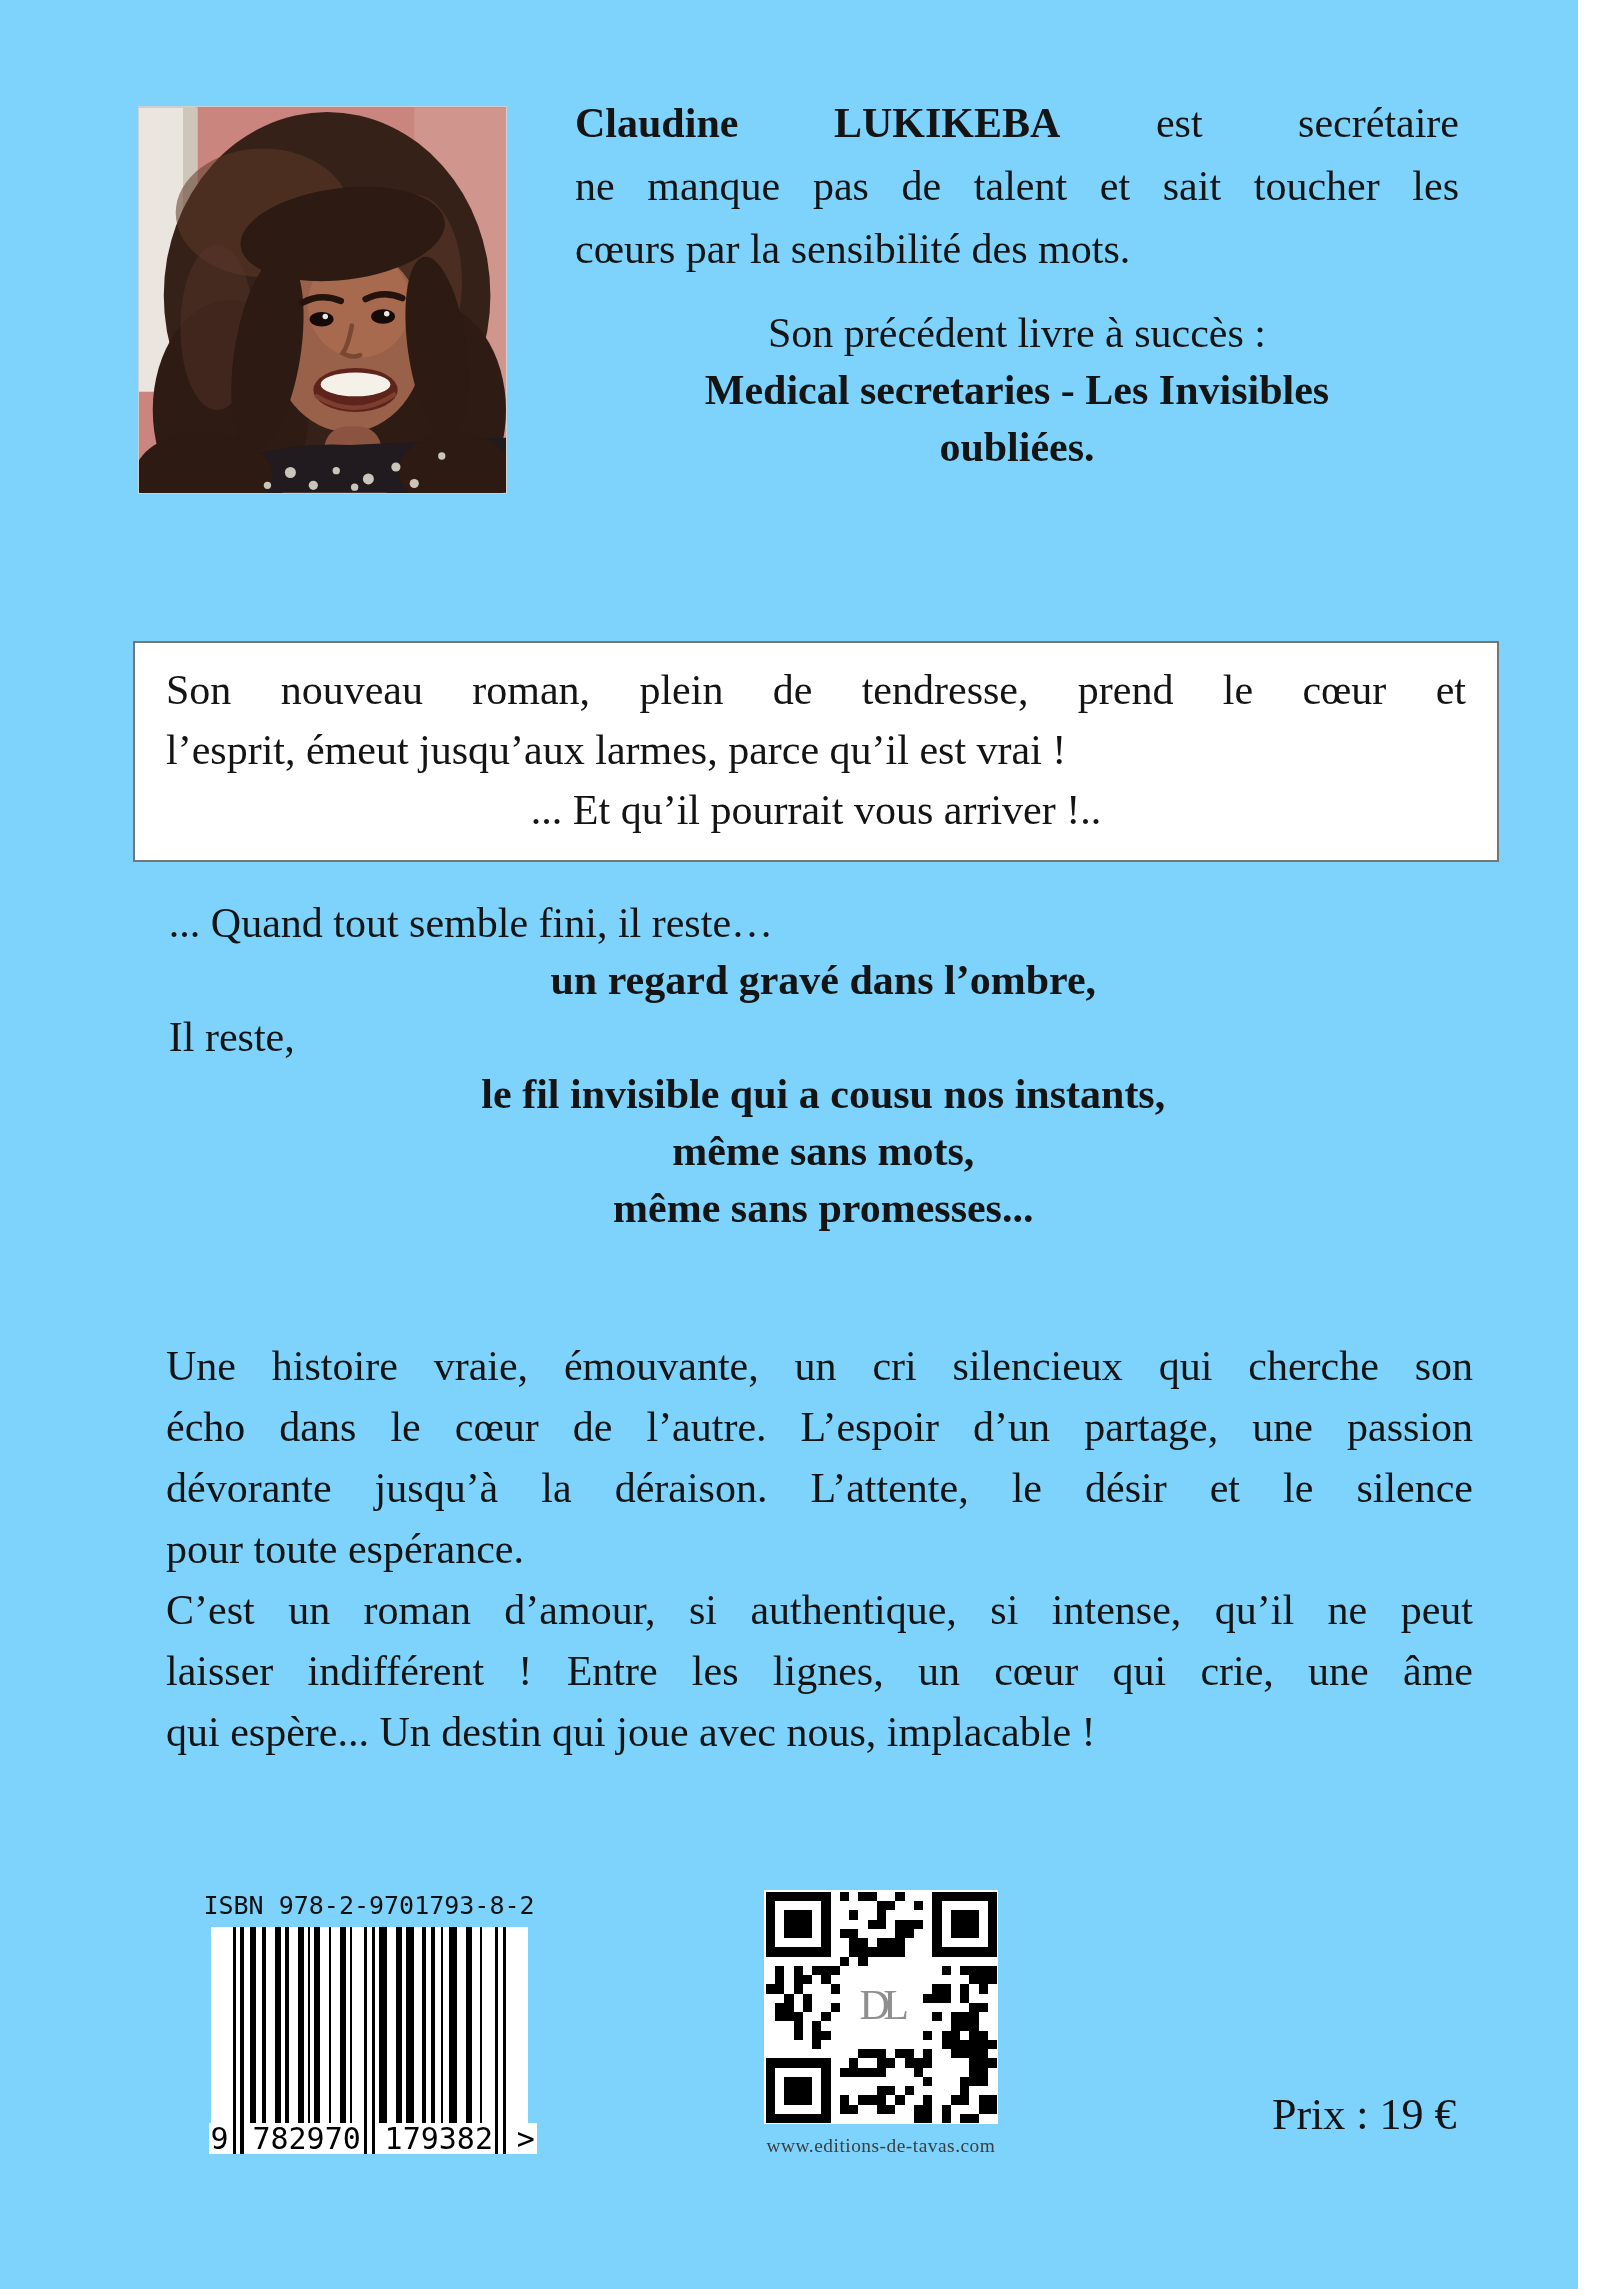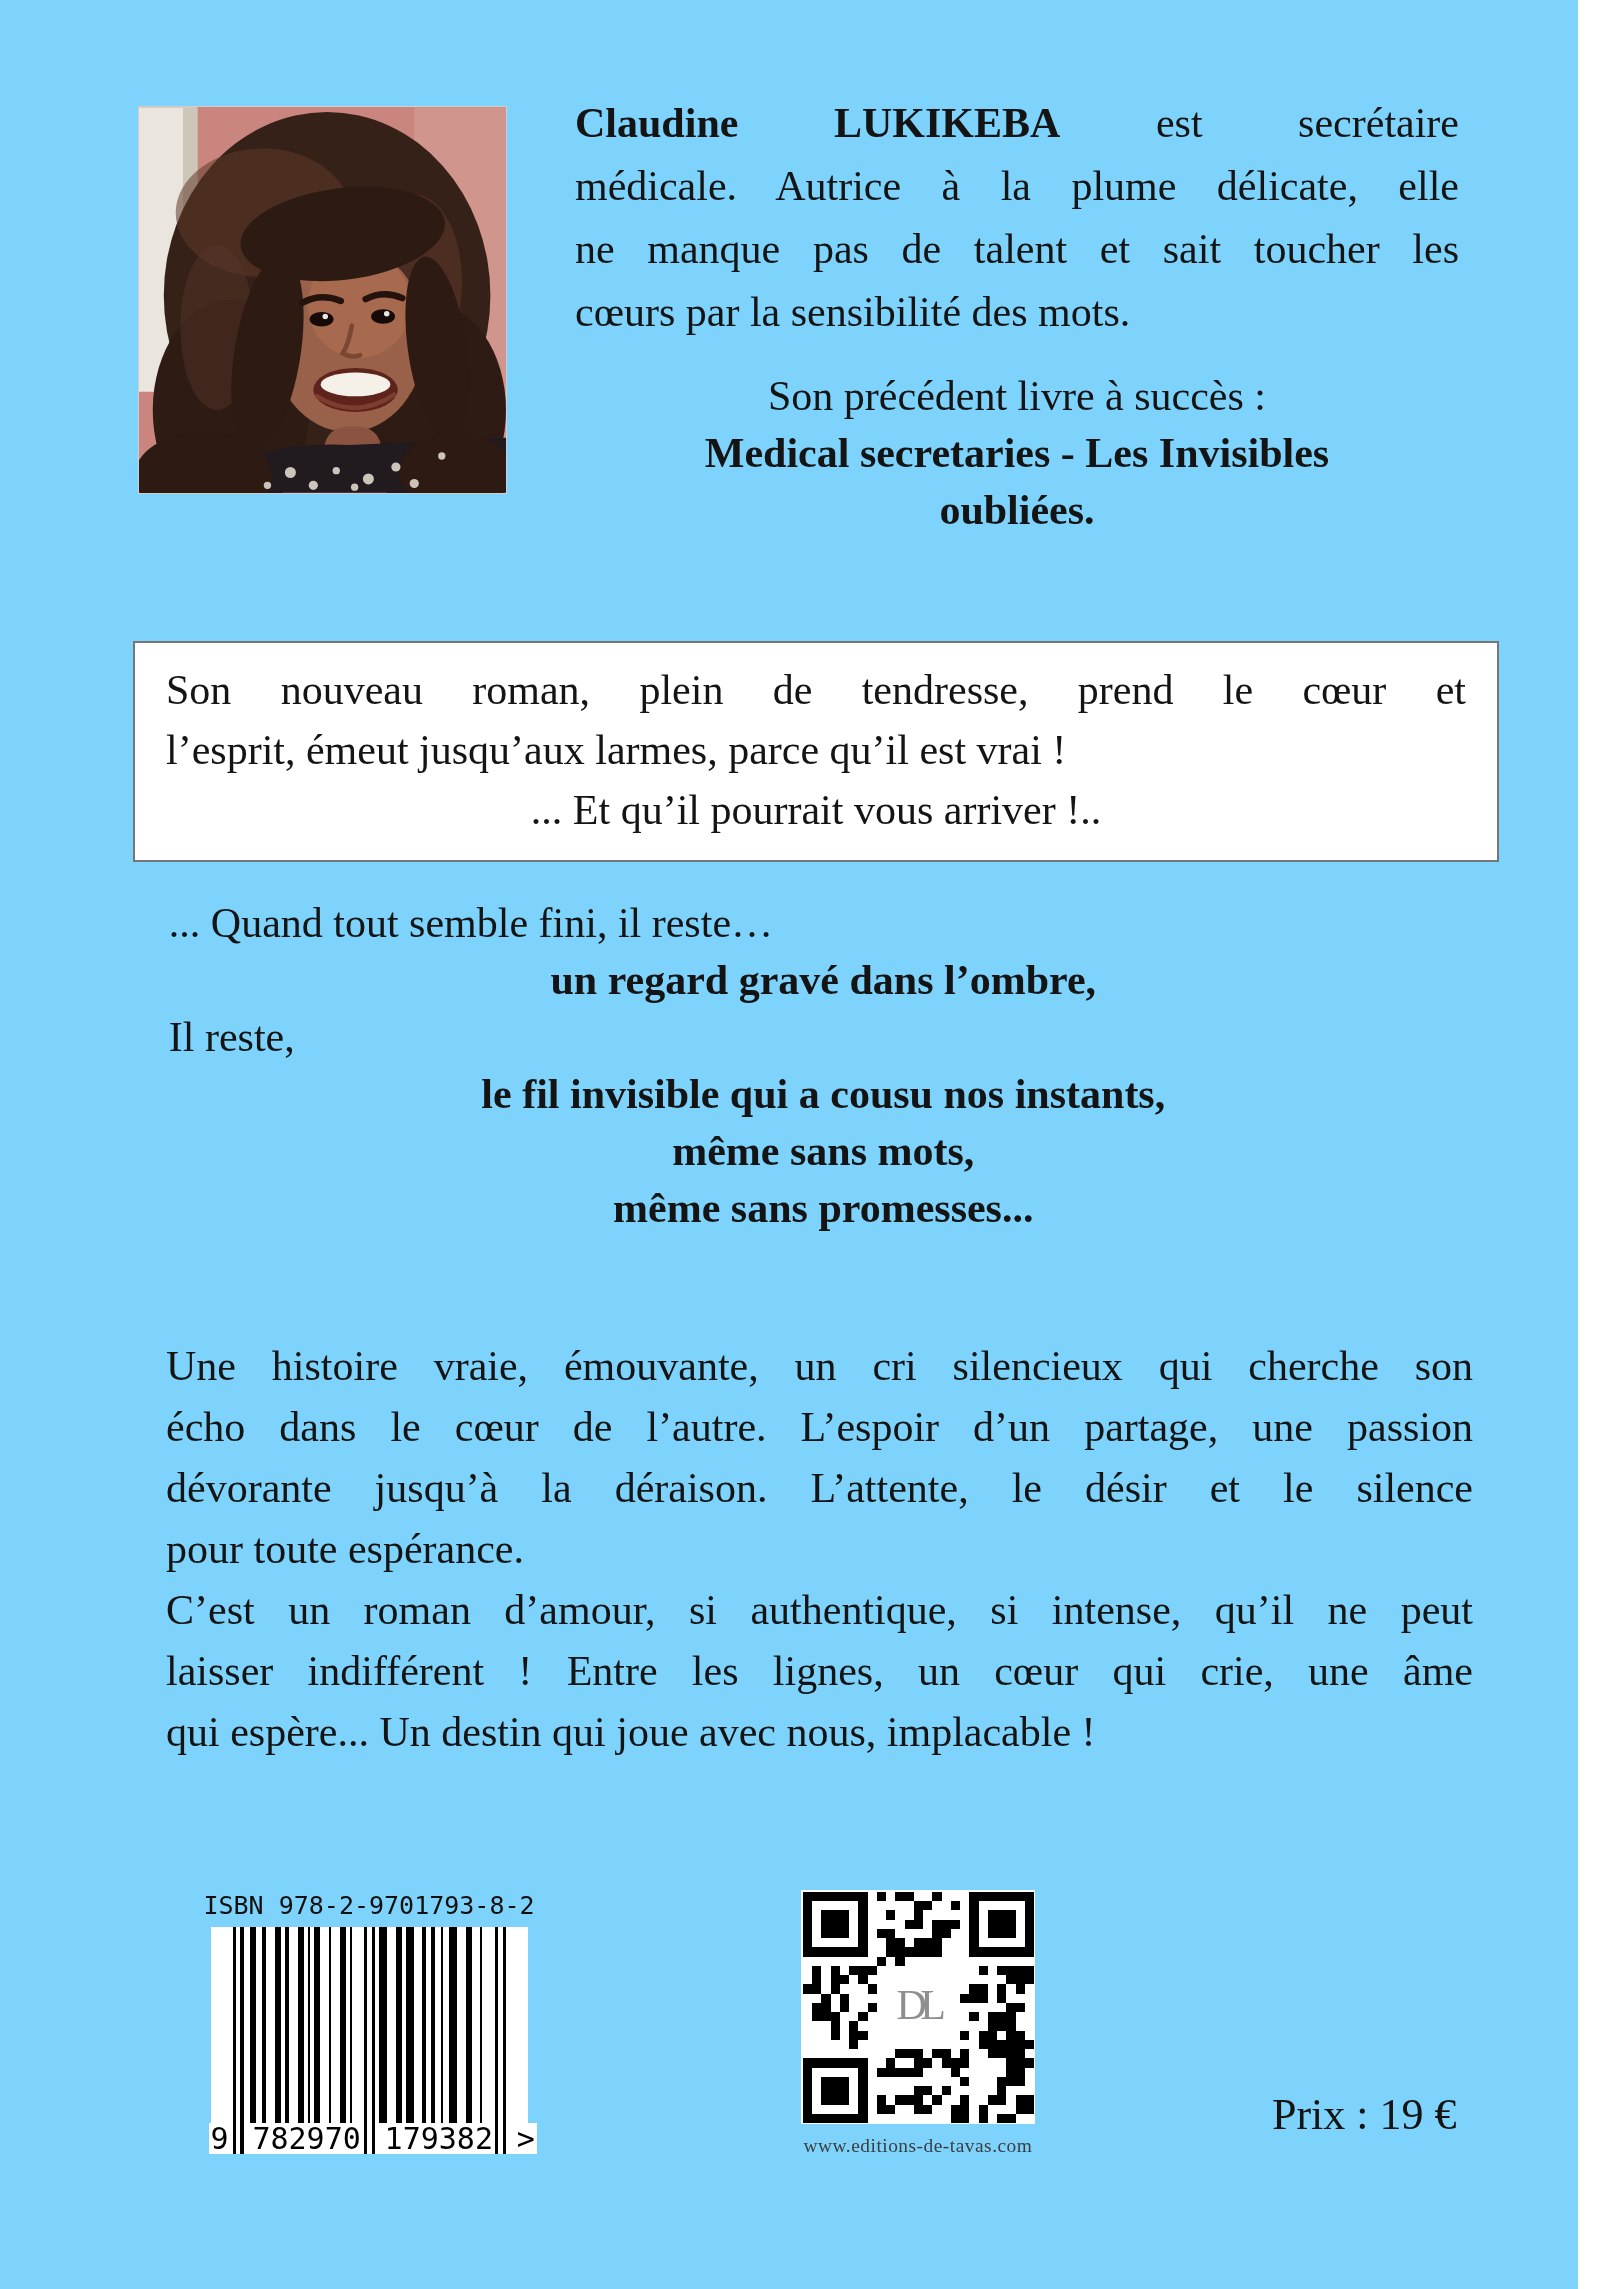--- a/index.html
+++ b/index.html
@@ -43,21 +43,21 @@
   .barcode { position:relative; width:317px; height:227px; margin:7.4px auto 0 auto; background:#fff; }
   .bar { position:absolute; top:0; background:#000; }
   .digits {
     position:absolute; left:-1.8px; right:-9.2px; bottom:0; height:33px;
     display:flex; justify-content:space-between; align-items:flex-end;
     font-family:"DejaVu Sans Mono","Liberation Mono",monospace; font-size:30px; line-height:31px; color:#000;
   }
   .digits span { background:#fff; padding:0 1.8px; }
 
   
-  .qr-block { position:absolute; left:764px; top:1890px; width:234px; text-align:center;margin-left:37px; }
+  .qr-block { position:absolute; left:764px; top:1890px; width:234px; text-align:center; }
   .qr { position:relative; width:234px; height:234px; background:#fff; }
   .qr svg { position:absolute; left:1.8px; top:1.8px; }
   .qr-logo {
     position:absolute; left:50%; top:50%; transform:translate(-50%,-54%);
     font-family:"Liberation Serif","DejaVu Serif",serif; font-size:42px; color:#8f8f8f;
     letter-spacing:-6.5px; font-weight:normal;
   }
   .url { margin-top:11px; font-size:19.4px; letter-spacing:0.5px; color:#3d3d3d; }
 
   
@@ -108,21 +108,20 @@
           <circle cx="300" cy="410" r="5"></circle>
         <circle cx="140" cy="412" r="4"></circle>
           <circle cx="235" cy="414" r="4"></circle>
           <circle cx="330" cy="380" r="4"></circle>
       </g>
     </svg>
   </div>
 
   <div class="bio">
     <div class="force-just"><span class="b">Claudine LUKIKEBA</span><span> est secrétaire</span></div>
-    <div class="force-just">médicale. Autrice à la plume délicate, elle</div>
     <div class="force-just">ne manque pas de talent et sait toucher les</div>
     <div>cœurs par la sensibilité des mots.</div>
 
     <div class="prev">
       <div>Son précédent livre à succès :</div>
       <div class="b">Medical secretaries - Les Invisibles</div>
       <div class="b">oubliées.</div>
     </div>
   </div>
 

